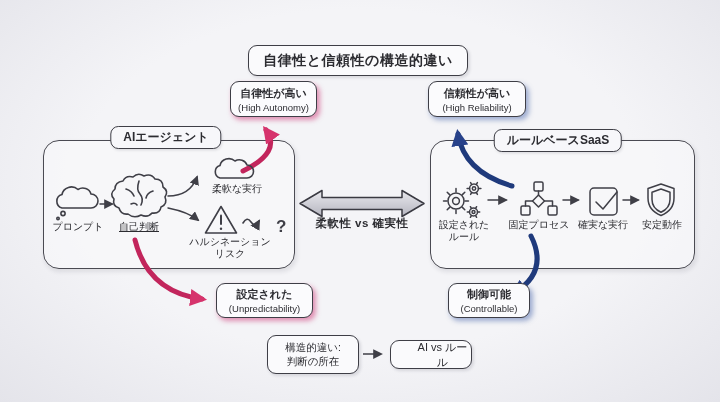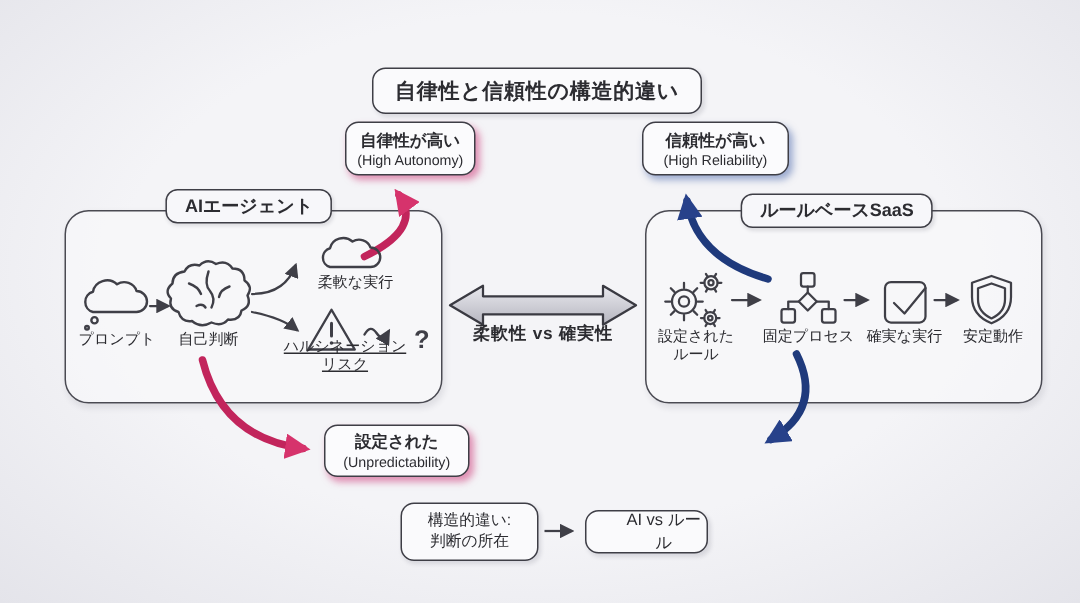--- a/index.html
+++ b/index.html
@@ -168,25 +168,29 @@
   </div>
   <div class="callout shadow-blue" style="left:400px;top:81px;width:98px;height:36px;">
     <div class="jp">信頼性が高い</div>
     <div class="en">(High Reliability)</div>
   </div>
 
   <div class="callout shadow-pink" style="left:216px;top:283px;width:97px;height:35px;">
     <div class="jp">設定された</div>
     <div class="en">(Unpredictability)</div>
   </div>
+  <div class="callout shadow-blue" style="left:420px;top:283px;width:82px;height:35px;">
+    <div class="jp">制御可能</div>
+    <div class="en">(Controllable)</div>
+  </div>
 
   <div class="clabel" style="left:78px;top:221px;">プロンプト</div>
-  <div class="clabel" style="left:139px;top:221px;">自己判断</div>
+  <div class="clabel" style="left:139px;top:221px;text-decoration:underline;">自己判断</div>
   <div class="clabel" style="left:237px;top:183px;">柔軟な実行</div>
-  <div class="clabel" style="left:230px;top:226px;text-decoration:underline;">
+  <div class="clabel" style="left:230px;top:236px;">
     <div>ハルシネーション</div>
     <div>リスク</div>
   </div>
 
   <div class="clabel" style="left:464px;top:219px;">
     <div>設定された</div>
     <div>ルール</div>
   </div>
   <div class="clabel" style="left:539px;top:219px;">固定プロセス</div>
   <div class="clabel" style="left:603px;top:219px;">確実な実行</div>

